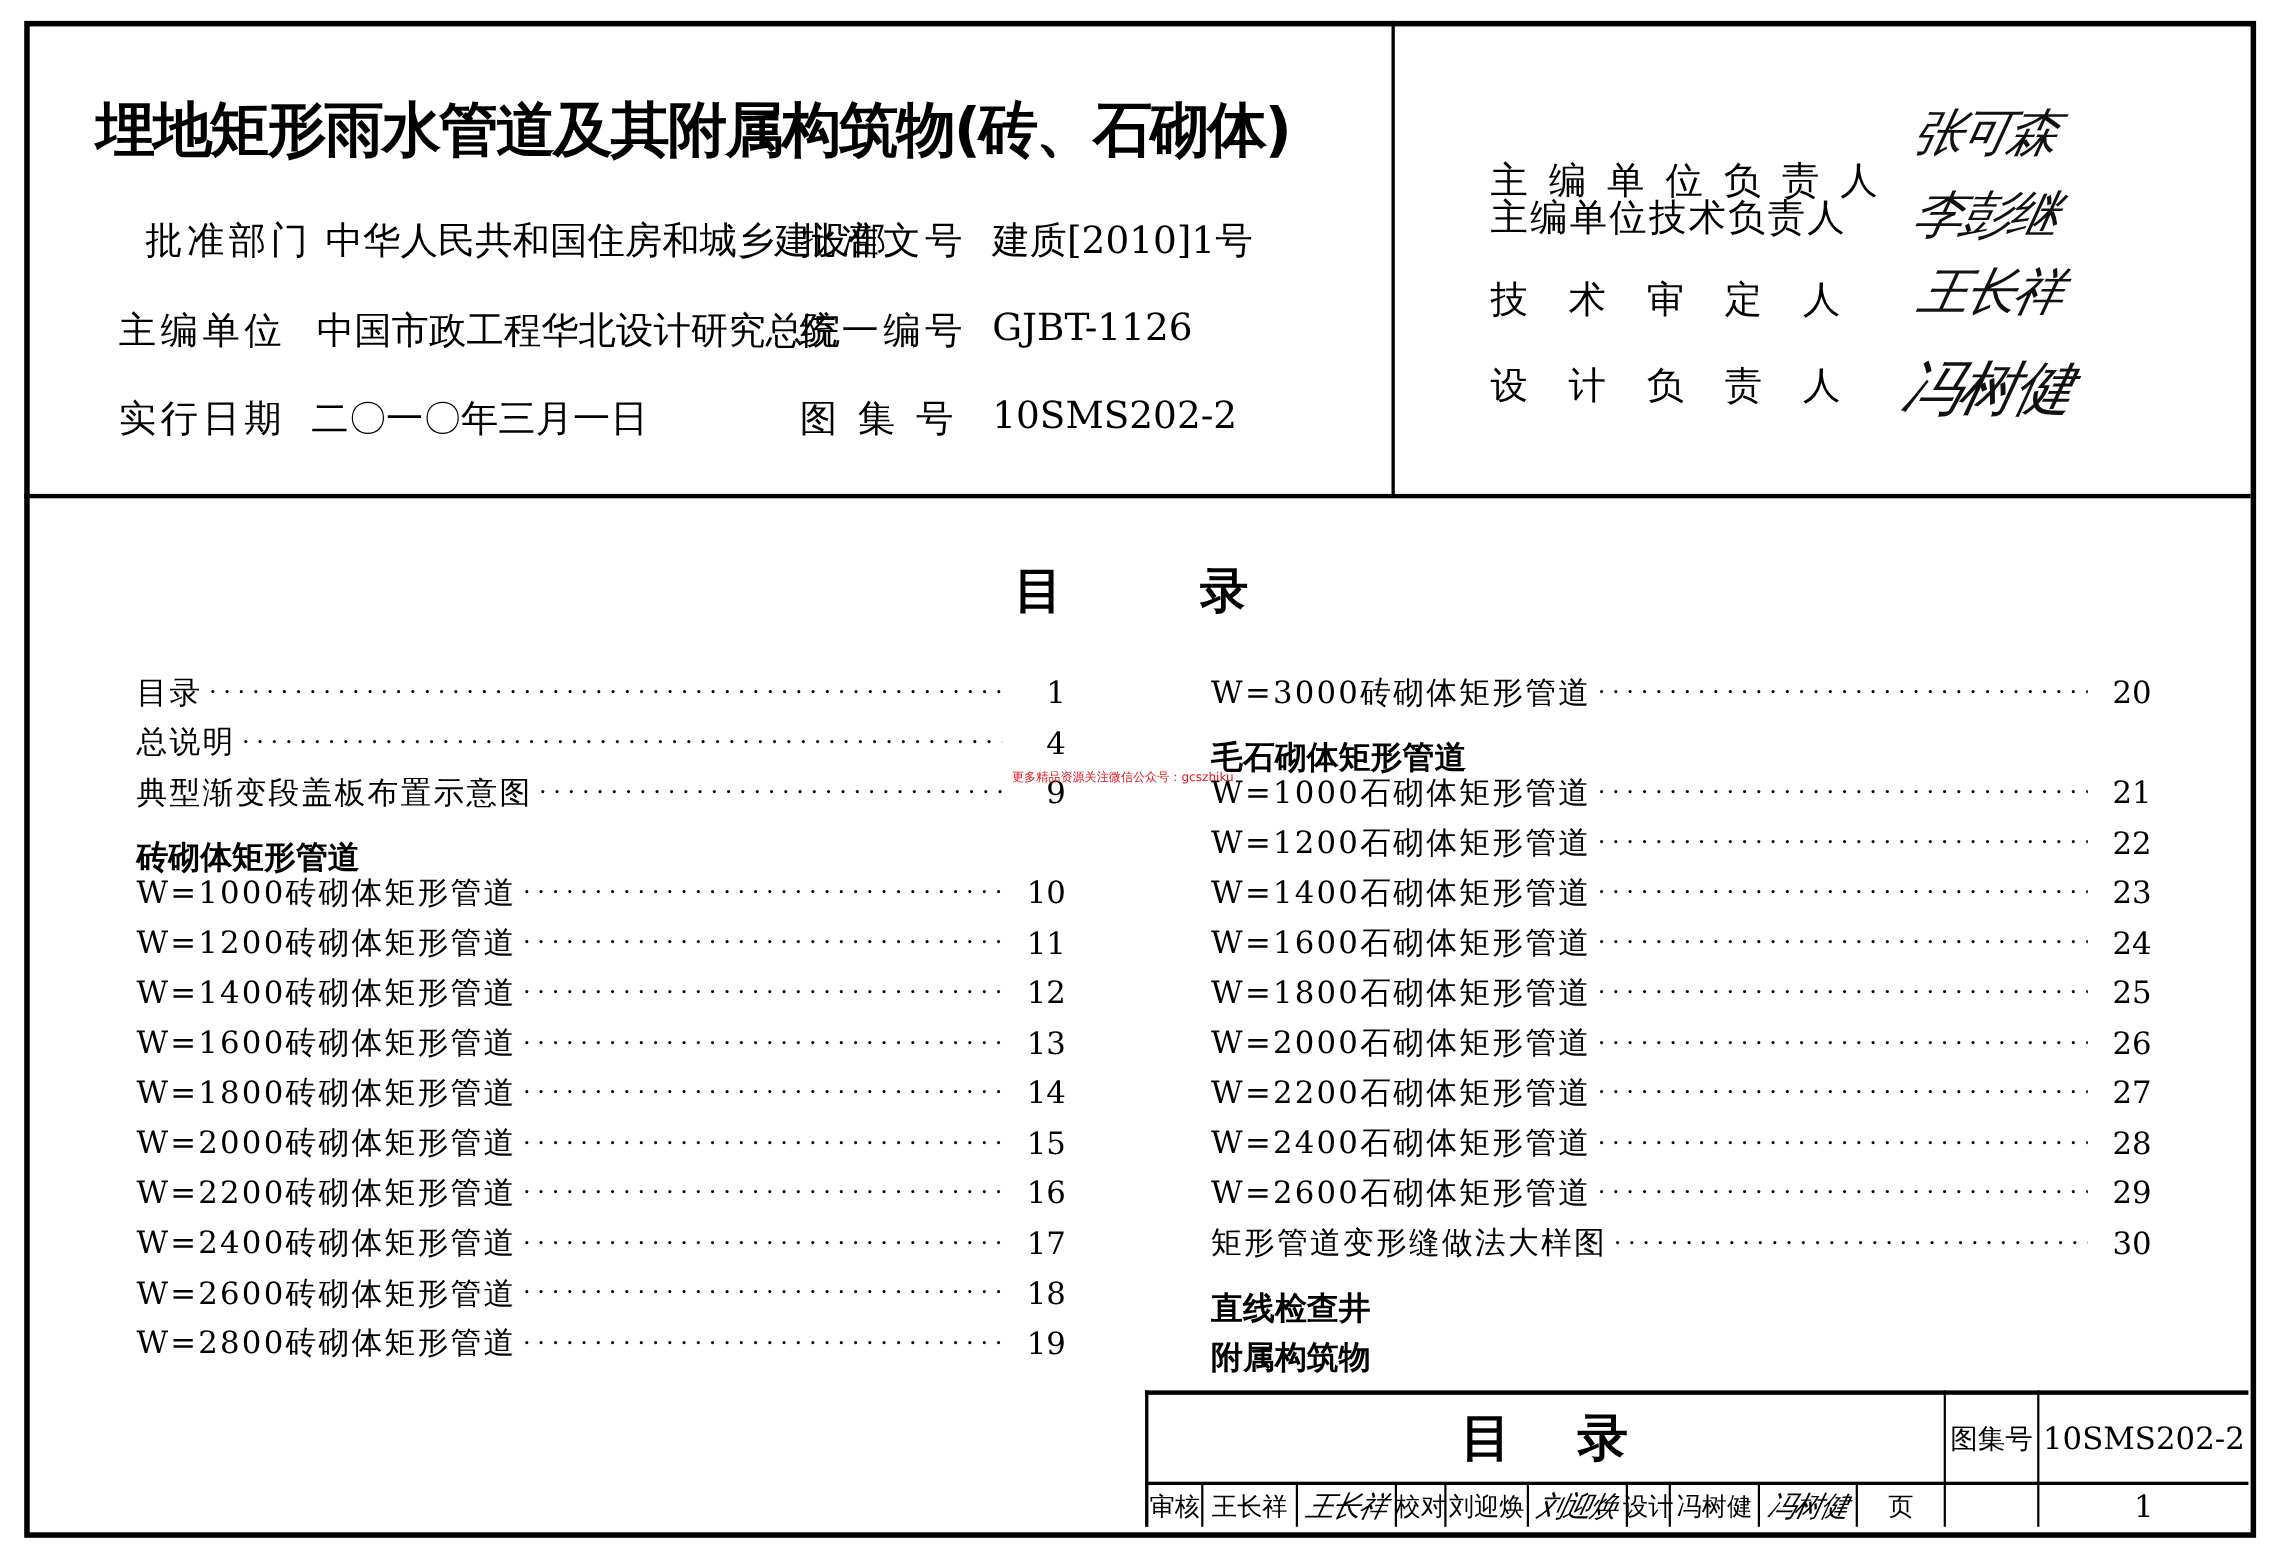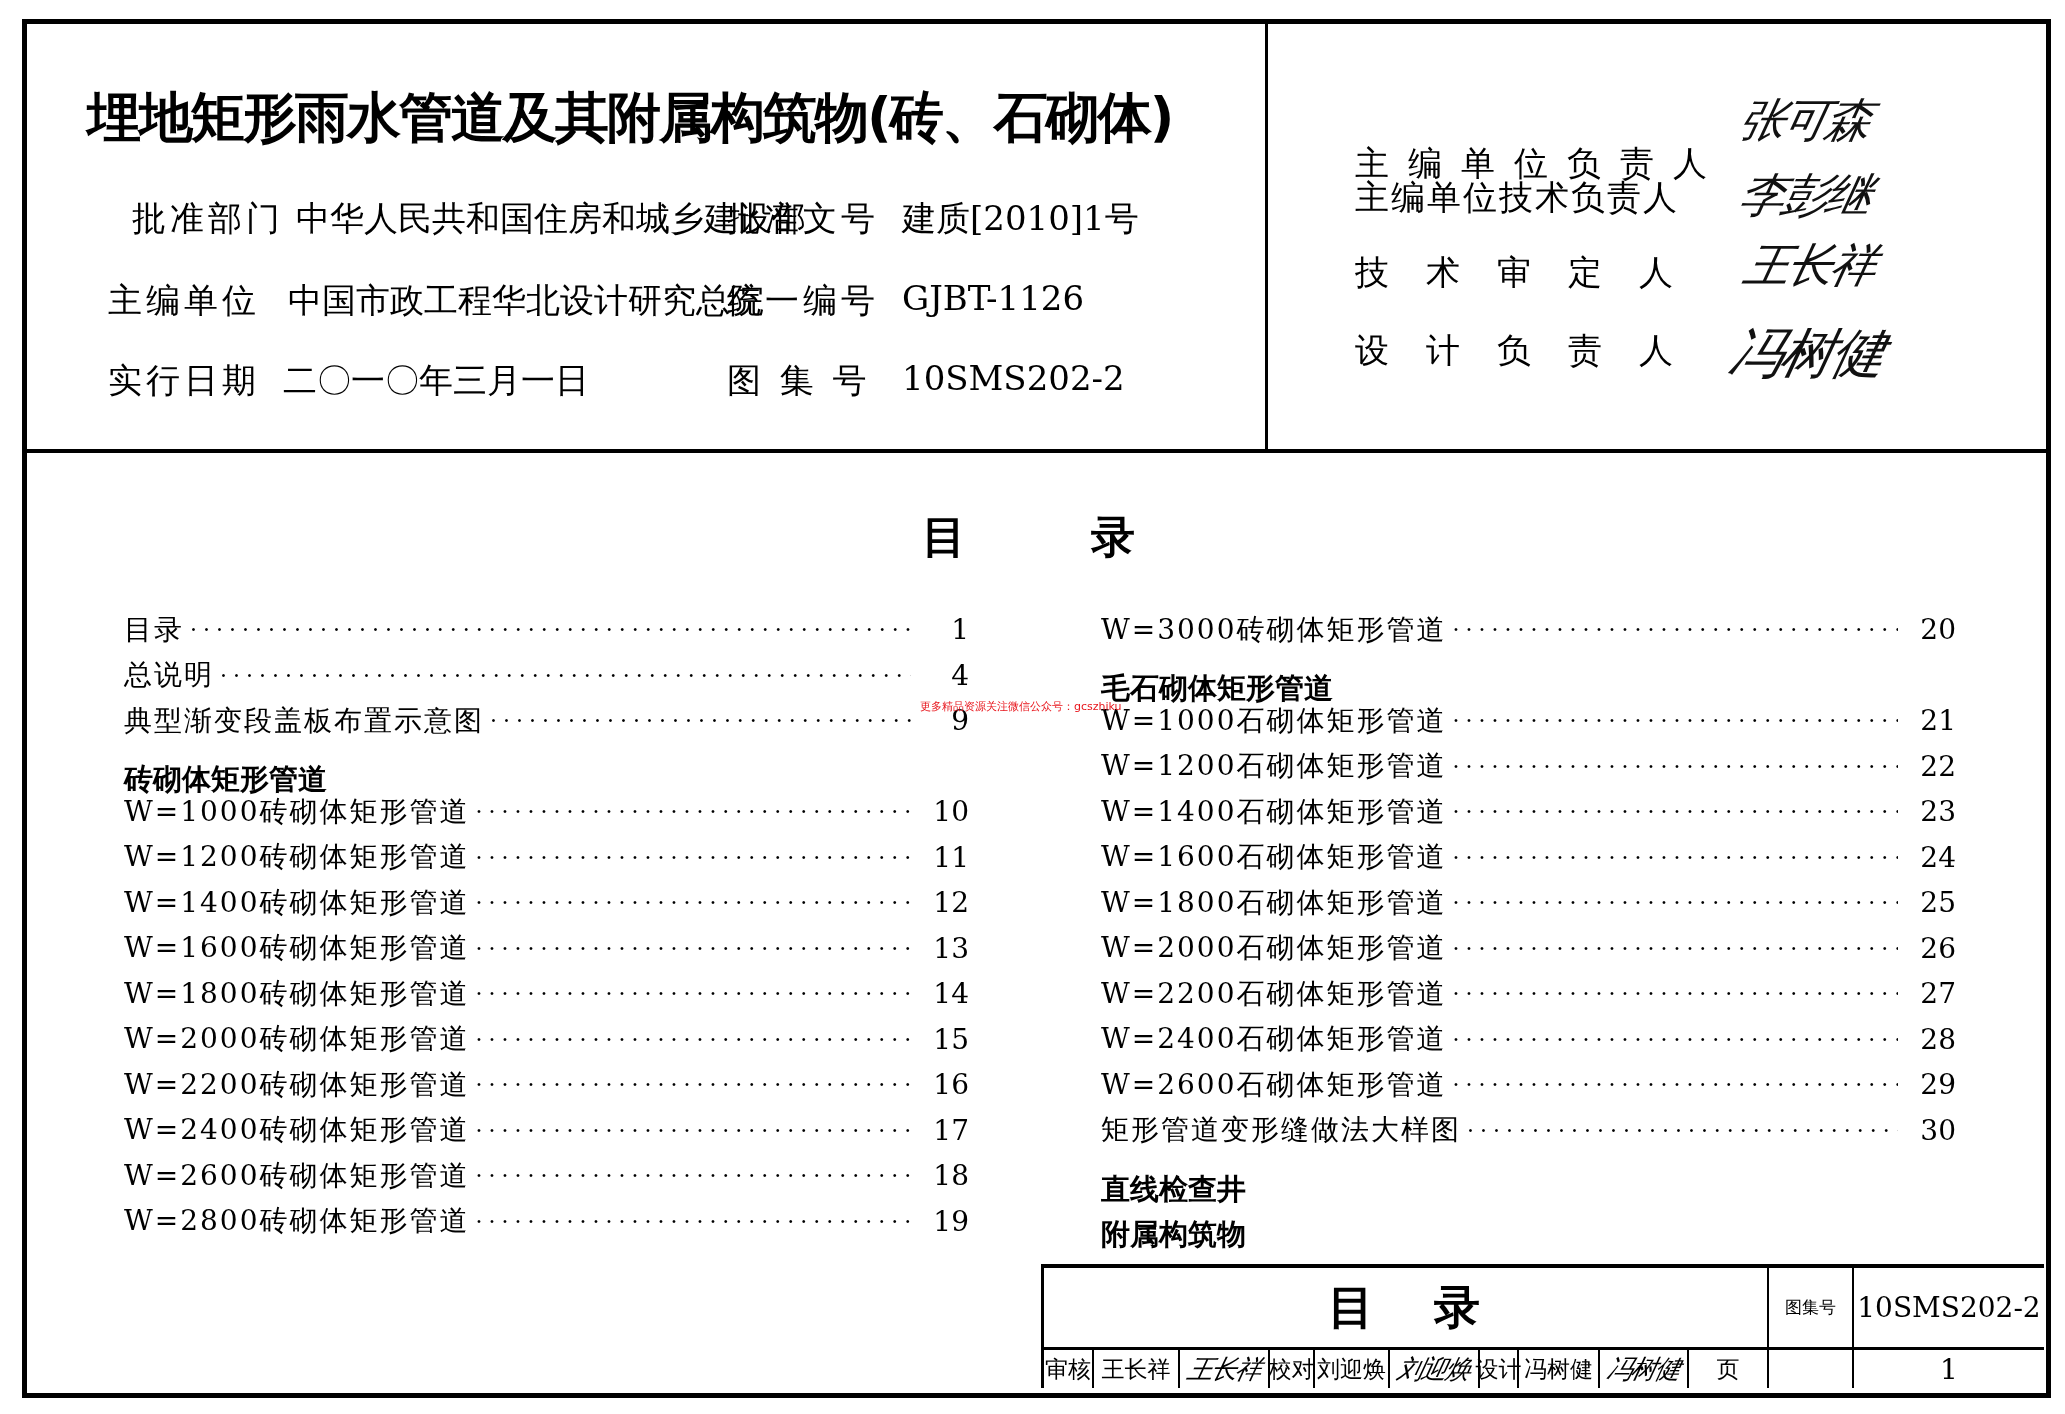--- a/index.html
+++ b/index.html
@@ -24,21 +24,21 @@
   .toc-item .lbl { flex:0 0 auto; letter-spacing:2px; }
   .toc-item .dots { flex:1 1 auto; overflow:hidden; margin:0 6px; letter-spacing:6px; font-size:22px; }
   .toc-item .pg { flex:0 0 auto; width:52px; text-align:right; }
   .toc-item.section .lbl { font-weight:bold; font-family:"DejaVu Sans","Liberation Sans",sans-serif; font-size:29px; letter-spacing:0;margin-top:28px; }
   .watermark { position:absolute; left:920px; top:699px; font-size:11px; color:#e8141b;
                font-family:"DejaVu Sans",sans-serif; white-space:nowrap; }
   .tb { position:absolute; left:1041px; top:1264px; width:1003px; height:124px; }
   .tb-cell { position:absolute; display:flex; align-items:center; justify-content:center; white-space:nowrap;
              box-sizing:border-box; }
   .tb-title { font-size:46px; font-weight:bold; letter-spacing:60px; font-family:"DejaVu Sans",sans-serif; padding-left:60px; }
-  .tb-lbl { font-size:17px; }
+  .tb-lbl { font-size:25px; }
   .tb-val { font-size:28px; }
   .tb-small { font-size:23px; }
   .tb-sig { font-style:italic; font-size:26px; transform:skewX(-12deg); letter-spacing:-2px; }
 </style>
 </head>
 <body>
 
 <div class="frame"></div>
 
 <div class="hline" style="left:22px;top:449px;width:2024px;height:4px;"></div>

